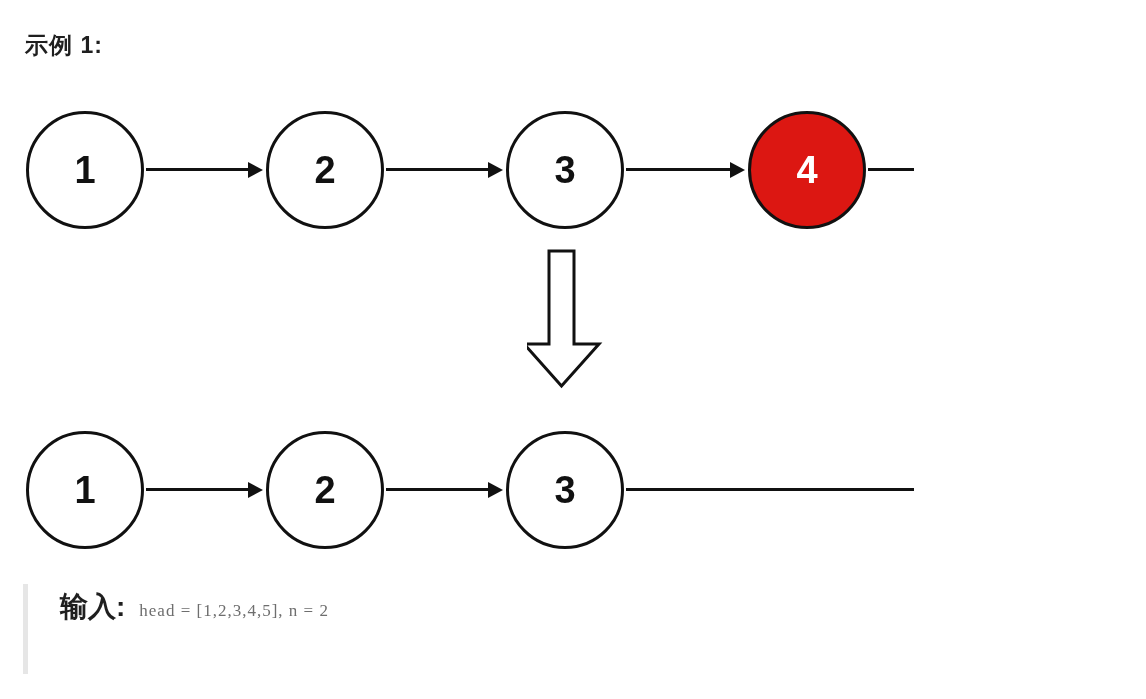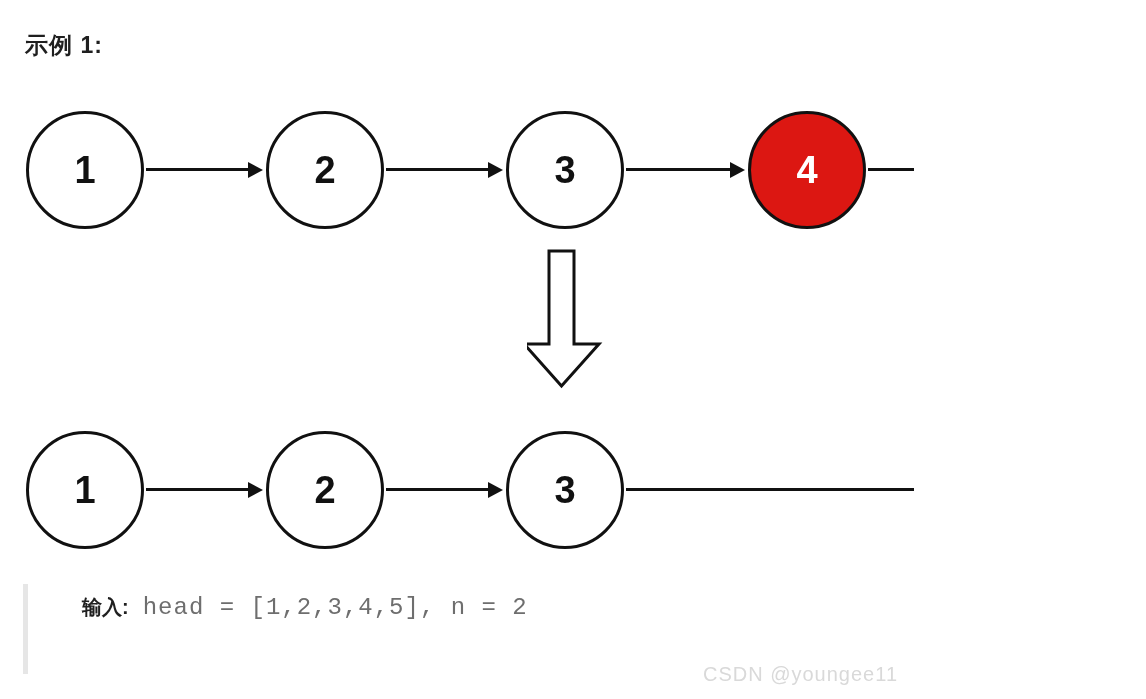--- a/index.html
+++ b/index.html
@@ -59,27 +59,26 @@
     position:absolute;left:23px;top:4px;width:5px;height:90px;
     background:var(--quote-bar);
   }
   .io-line{
     position:absolute;left:60px;height:34px;line-height:34px;
     white-space:nowrap;
   }
   .io-line.first{top:10px;}
   .io-line.second{top:52px;}
   .io-label{
-    font-size:20px;font-weight:bold;color:var(--label-text);
+    font-size:28px;font-weight:bold;color:var(--label-text);
     margin-right:14px;
-    margin-left:22px;
   }
   .io-value{
-    font-family:Liberation Mono, monospace;
-    font-size:24px;color:var(--code-text);
+    font-family:Liberation Serif, serif;
+    font-size:17px;color:var(--code-text);
     letter-spacing:1px;
   }
   .watermark{
     position:absolute;right:16px;top:663px;
     font-size:20px;color:var(--watermark);
     letter-spacing:1px;
   }
 </style>
 </head>
 <body>
@@ -134,15 +133,14 @@
     <div class="arrow" style="left:626px;top:488px;width:346px"></div>
   </div>
 
   <div class="io-block">
     <div class="quote-bar"></div>
     <div class="io-line first">
       <span class="io-label">输入:</span><span class="io-value">head = [1,2,3,4,5], n = 2</span>
     </div>
   </div>
 
-  <div class="watermark">CSDN @youngee11</div>
 
 </div>
 
 </body></html>

